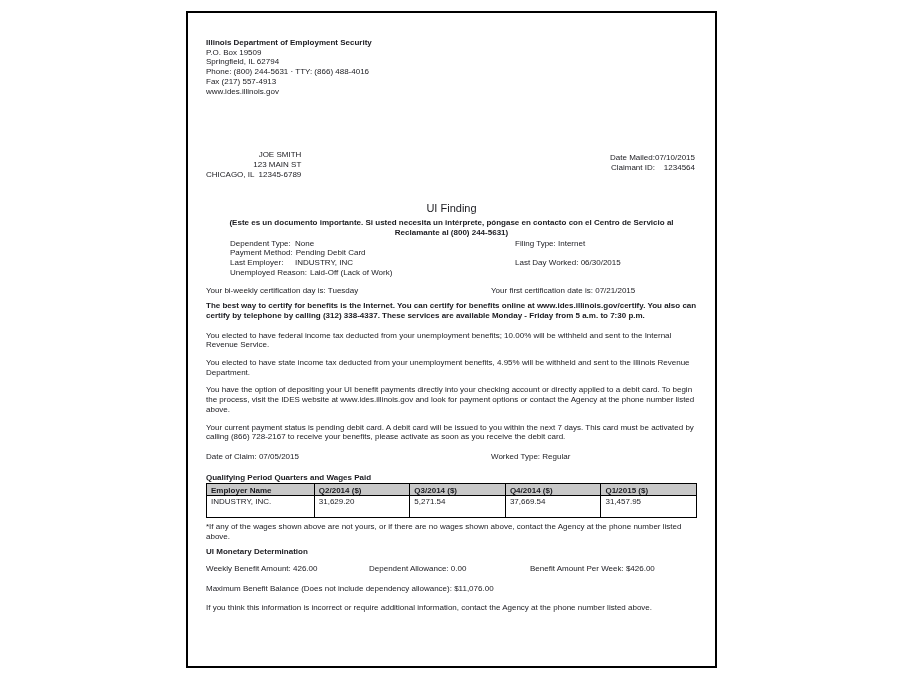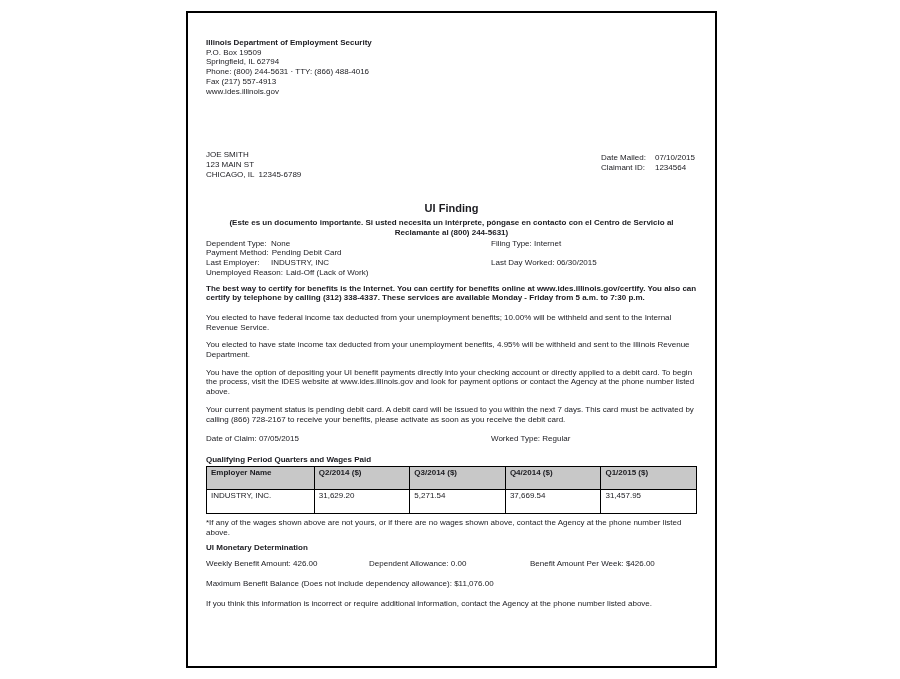--- a/index.html
+++ b/index.html
@@ -16,50 +16,50 @@
   }
   .canvas{width:786px;height:679px;position:relative;background:#ffffff;}
   .page{
     position:absolute;left:186px;top:11px;width:531px;height:657px;
     background:#ffffff;border:2px solid var(--page-border);
     padding:0 18px;overflow:hidden;
     font-size:8px;line-height:9.7px;
   }
   .bold{font-weight:bold;}
   .letterhead{margin-top:25px;}
-  .addr-row{margin-top:54px;display:flex;justify-content:space-between;}
+  .addr-row{margin-top:54px;display:flex;justify-content:space-between;text-align:right;}
   .recipient div{white-space:pre-wrap;}
   .meta{
     display:grid;grid-template-columns:54px auto;column-gap:0;
     align-content:start;margin-top:3px;margin-right:2px;
   }
   .title{
     margin-top:23px;text-align:center;
-    font-size:11px;line-height:13px;font-weight:bold;
+    font-size:11px;line-height:13px;font-weight:normal;
   }
   .subtitle{
     margin-top:3px;text-align:center;font-weight:bold;
     max-width:494px;margin-left:auto;margin-right:auto;
   }
-  .details{margin-top:1px;}
+  .details{margin-top:1px;margin-left:24px;}
   .frow{display:flex;}
   .fleft{width:285px;flex:0 0 285px;}
   .fright{flex:1;}
   .flabel{display:inline-block;min-width:62px;margin-right:3px;}
   .cert-row{margin-top:8px;}
   .para{margin-top:8px;}
   .para-lead{margin-top:6px;}
   .para-wide{margin-top:10px;}
   .benefit-block{margin-top:10px;}
   .tbl-heading{margin-top:11px;}
   table{
     width:100%;border-collapse:collapse;margin-top:1px;
     font-size:8px;line-height:9.7px;
   }
-  th,td{border:1px solid #000;padding:1px 4px 12px 4px;text-align:left;}
+  th,td{border:1px solid #000;padding:1px 4px 0 4px;text-align:left;}
   th{background:var(--table-header-bg);font-weight:bold;height:12px;}
   td{height:22px;vertical-align:top;}
   col.c-emp{width:22%;}
   col.c-q{width:19.5%;}
   .footnote{margin-top:4px;}
   .section-heading{margin-top:5px;}
   .money-row{position:relative;height:10px;margin-top:7px;}
   .money-row span{position:absolute;top:0;white-space:nowrap;text-align:right;}
   .m1{left:0;}
   .m2{left:163px;}
@@ -116,20 +116,24 @@
         </div>
         <div class="fright">Last Day Worked: 06/30/2015</div>
       </div>
       <div class="frow">
         <div class="fleft">
           <span class="flabel">Unemployed Reason:</span><span>Laid-Off (Lack of Work)</span>
         </div>
       </div>
     </section>
 
+    <div class="frow cert-row">
+      <div class="fleft">Your bi-weekly certification day is: Tuesday</div>
+      <div class="fright">Your first certification date is: 07/21/2015</div>
+    </div>
 
     <p class="para para-lead bold">The best way to certify for benefits is the Internet. You can certify for benefits online at www.ides.illinois.gov/certify. You also can certify by telephone by calling (312) 338-4337. These services are available Monday - Friday from 5 a.m. to 7:30 p.m.</p>
     <p class="para para-wide">You elected to have federal income tax deducted from your unemployment benefits; 10.00% will be withheld and sent to the Internal Revenue Service.</p>
     <p class="para">You elected to have state income tax deducted from your unemployment benefits, 4.95% will be withheld and sent to the Illinois Revenue Department.</p>
     <p class="para">You have the option of depositing your UI benefit payments directly into your checking account or directly applied to a debit card. To begin the process, visit the IDES website at www.ides.illinois.gov and look for payment options or contact the Agency at the phone number listed above.</p>
     <p class="para">Your current payment status is pending debit card. A debit card will be issued to you within the next 7 days. This card must be activated by calling (866) 728-2167 to receive your benefits, please activate as soon as you receive the debit card.</p>
 
     <div class="benefit-block">
       <div class="frow">
         <div class="fleft">Date of Claim: 07/05/2015</div>

